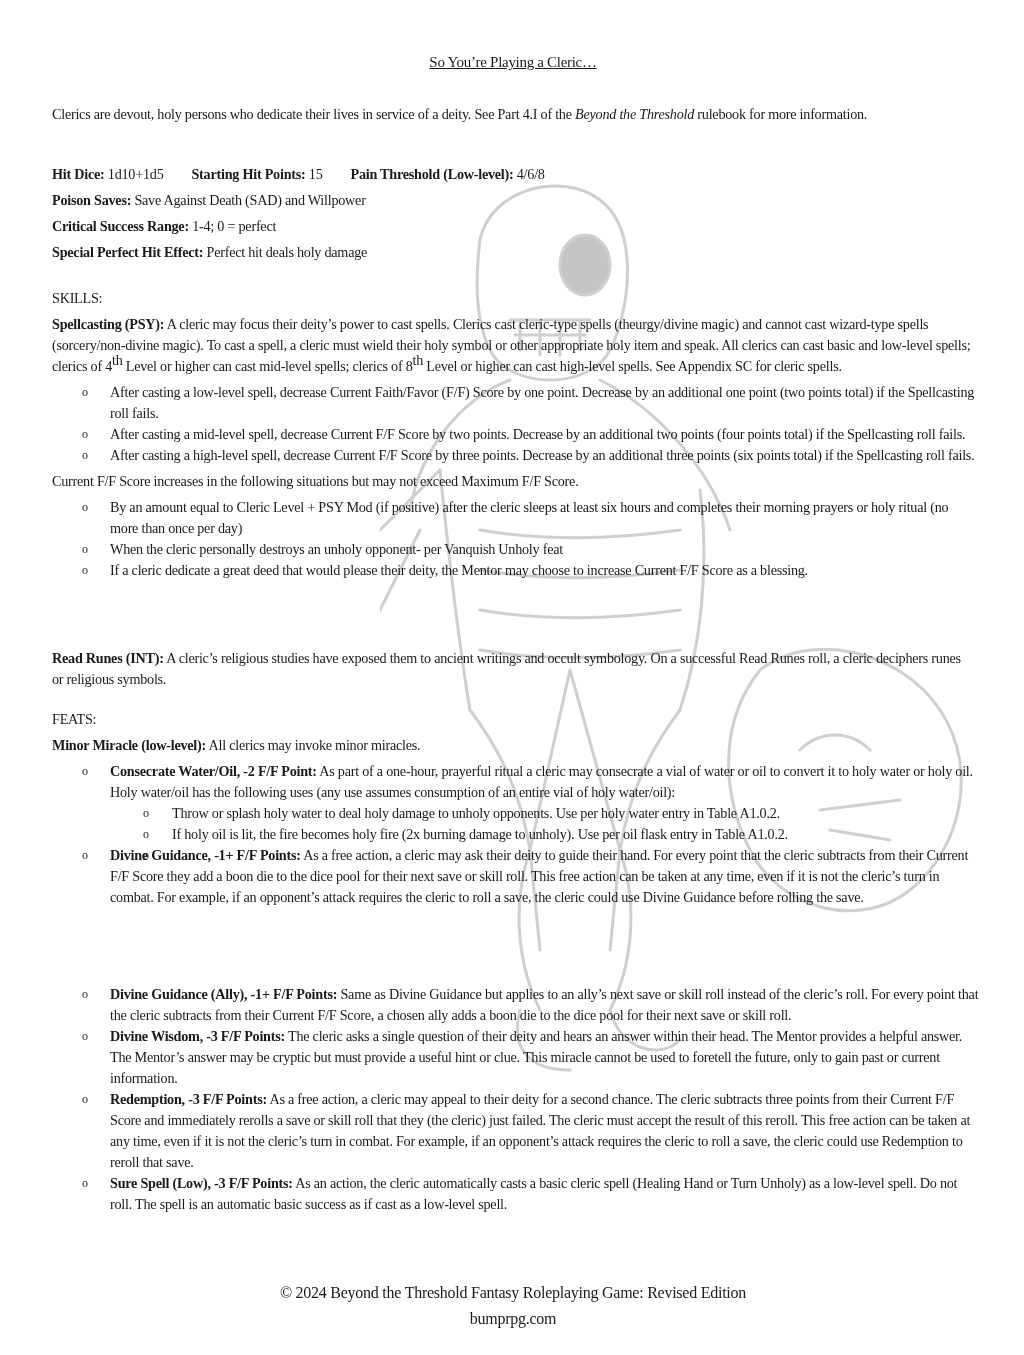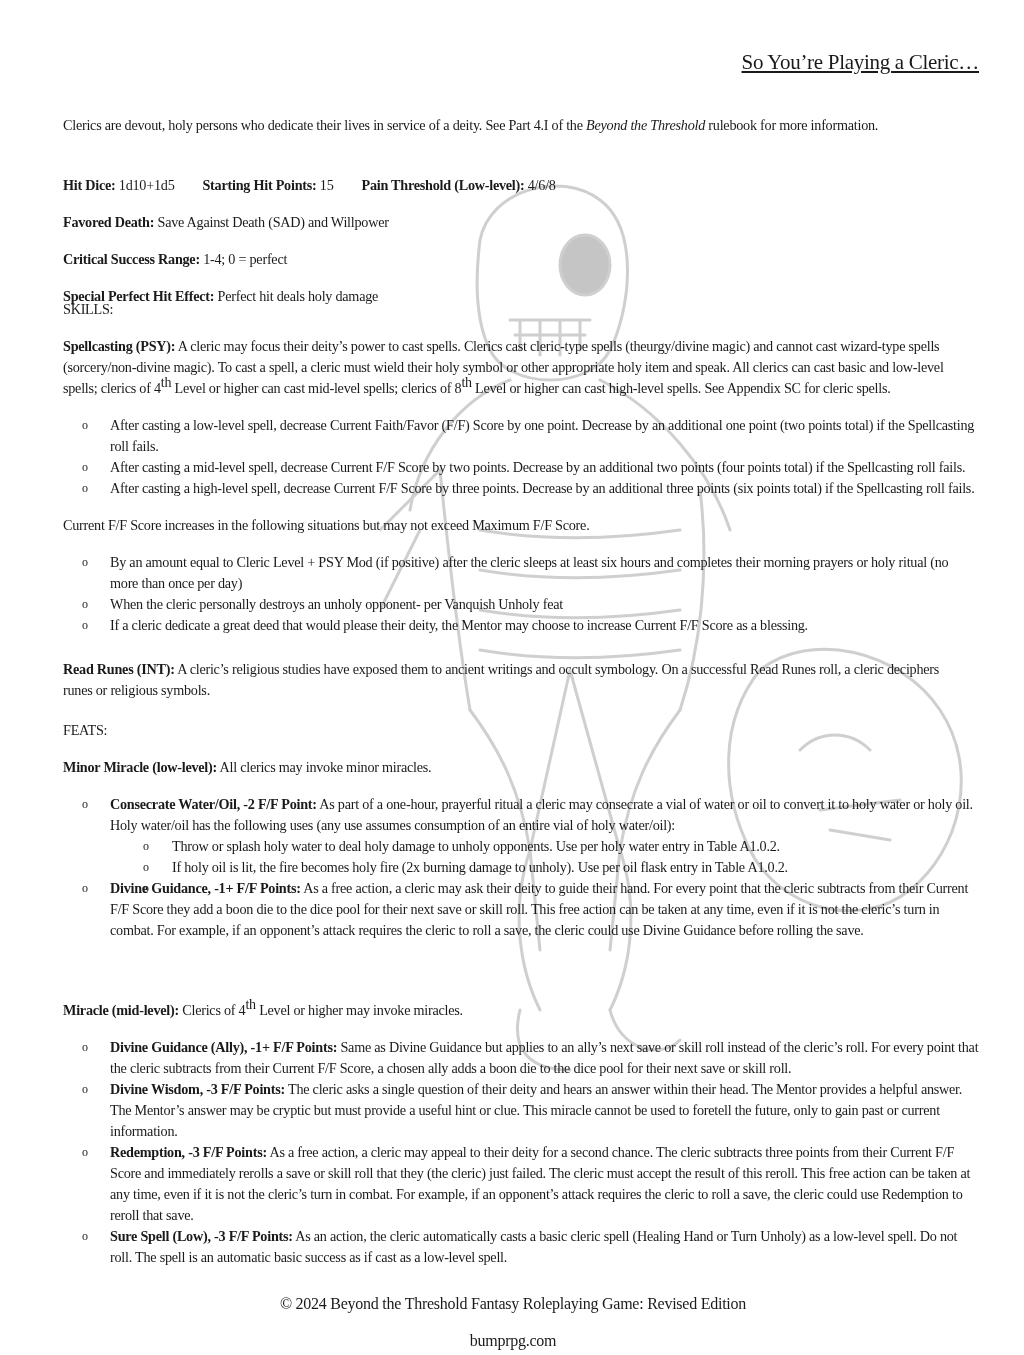--- a/index.html
+++ b/index.html
@@ -1,22 +1,22 @@
 <!DOCTYPE html>
 <html><head>
   <meta charset="utf-8">
   <style>
     html, body { margin:0; padding:0; background:#ffffff; }
     body { width:1024px; height:1355px; position:relative; overflow:hidden;
            font-family:"Liberation Serif", "DejaVu Serif", serif; color:#1a1a1a; }
     .bg-art { position:absolute; left:380px; top:150px; width:600px; height:1000px; z-index:0; opacity:0.28; }
     .page { position:absolute; left:47px; top:0; width:932px; z-index:1; font-size:14.2px; line-height:21px; letter-spacing:-0.25px; }
-    .title { position:absolute; left:0; width:932px; top:52px; text-align:right; font-size:21px; text-decoration:underline; letter-spacing:-0.3px; }
+    .title { position:absolute; left:0; width:932px; top:52px; text-align:center; font-size:15px; text-decoration:underline; letter-spacing:-0.3px; }
     .block { position:absolute; left:0; width:932px; }
-    p { margin:16px; }
+    p { margin:5px; }
     b { font-weight:bold; }
     .li { position:relative; padding-left:63px; }
     .li .bullet { position:absolute; left:35px; top:0; font-size:12px; }
     .li2 { position:relative; padding-left:125px; }
     .li2 .bullet { position:absolute; left:96px; top:0; font-size:12px; }
     sup { font-size:14px; line-height:0; }
     .footer { position:absolute; left:0; width:932px; top:1277px; text-align:center; font-size:16px; line-height:21px; }
     .gap { display:inline-block; width:28px; }
   </style>
 </head>
@@ -51,21 +51,21 @@
   <div class="title">So You’re Playing a Cleric…</div>
 
   <div class="block" style="top:99px;">
     <p><span>Clerics are devout, holy persons who dedicate their lives in service of a deity.  See Part 4.I of the </span><i>Beyond the Threshold</i><span> rulebook for more information.</span></p>
   </div>
 
   <div class="block" style="top:159px;">
     <p>
       <b>Hit Dice:</b><span> 1d10+1d5</span><span class="gap"></span><b>Starting Hit Points:</b><span> 15</span><span class="gap"></span><b>Pain Threshold (Low-level):</b><span> 4/6/8</span>
     </p>
-    <p><b>Favored Death:</b><span> Save Against Death (SAD) and Willpower</span></p>
+    <p><b>Poison Saves:</b><span> Save Against Death (SAD) and Willpower</span></p>
     <p><b>Critical Success Range:</b><span> 1-4; 0 = perfect</span></p>
     <p><b>Special Perfect Hit Effect:</b><span>  Perfect hit deals holy damage</span></p>
   </div>
 
   <div class="block" style="top:283px;">
     <p>SKILLS:</p>
     <p><b>Spellcasting (PSY):</b><span>  A cleric may focus their deity’s power to cast spells.  Clerics cast cleric-type spells (theurgy/divine magic) and cannot cast wizard-type spells (sorcery/non-divine magic).  To cast a spell, a cleric must wield their holy symbol or other appropriate holy item and speak.  All clerics can cast basic and low-level spells; clerics of 4</span><sup>th</sup><span> Level or higher can cast mid-level spells; clerics of 8</span><sup>th</sup><span> Level or higher can cast high-level spells.  See Appendix SC for cleric spells.</span></p>
     <div class="li"><span class="bullet">o</span><span>After casting a low-level spell, decrease Current Faith/Favor (F/F) Score by one point.  Decrease by an additional one point (two points total) if the Spellcasting roll fails.</span></div>
     <div class="li"><span class="bullet">o</span><span>After casting a mid-level spell, decrease Current F/F Score by two points.  Decrease by an additional two points (four points total) if the Spellcasting roll fails.</span></div>
     <div class="li"><span class="bullet">o</span><span>After casting a high-level spell, decrease Current F/F Score by three points.  Decrease by an additional three points (six points total) if the Spellcasting roll fails.</span></div>
@@ -83,21 +83,20 @@
     <p>FEATS:</p>
     <p><b>Minor Miracle (low-level):</b><span> All clerics may invoke minor miracles.</span></p>
     <div class="li"><span class="bullet">o</span><b>Consecrate Water/Oil, -2 F/F Point:</b><span>  As part of a one-hour, prayerful ritual a cleric may consecrate a vial of water or oil to convert it to holy water or holy oil.  Holy water/oil has the following uses (any use assumes consumption of an entire vial of holy water/oil):</span></div>
     <div class="li2"><span class="bullet">o</span><span>Throw or splash holy water to deal holy damage to unholy opponents.  Use per holy water entry in Table A1.0.2.</span></div>
     <div class="li2"><span class="bullet">o</span><span>If holy oil is lit, the fire becomes holy fire (2x burning damage to unholy).  Use per oil flask entry in Table A1.0.2.</span></div>
     <div class="li2"><span class="bullet">o</span></div>
     <div class="li"><span class="bullet">o</span><b>Divine Guidance, -1+ F/F Points:</b><span> As a free action, a cleric may ask their deity to guide their hand.  For every point that the cleric subtracts from their Current F/F Score they add a boon die to the dice pool for their next save or skill roll.  This free action can be taken at any time, even if it is not the cleric’s turn in combat.  For example, if an opponent’s attack requires the cleric to roll a save, the cleric could use Divine Guidance before rolling the save.</span></div>
   </div>
 
   <div class="block" style="top:984px;">
-    <p><b>Miracle (mid-level):</b><span>  Clerics of 4</span><sup>th</sup><span> Level or higher may invoke miracles.</span></p>
     <div class="li"><span class="bullet">o</span><b>Divine Guidance (Ally), -1+ F/F Points:</b><span> Same as Divine Guidance but applies to an ally’s next save or skill roll instead of the cleric’s roll.  For every point that the cleric subtracts from their Current F/F Score, a chosen ally adds a boon die to the dice pool for their next save or skill roll.</span></div>
     <div class="li"><span class="bullet">o</span><b>Divine Wisdom, -3 F/F Points:</b><span> The cleric asks a single question of their deity and hears an answer within their head.  The Mentor provides a helpful answer.  The Mentor’s answer may be cryptic but must provide a useful hint or clue.  This miracle cannot be used to foretell the future, only to gain past or current information.</span></div>
     <div class="li"><span class="bullet">o</span><b>Redemption, -3 F/F Points:</b><span>  As a free action, a cleric may appeal to their deity for a second chance.  The cleric subtracts three points from their Current F/F Score and immediately rerolls a save or skill roll that they (the cleric) just failed.  The cleric must accept the result of this reroll.  This free action can be taken at any time, even if it is not the cleric’s turn in combat.  For example, if an opponent’s attack requires the cleric to roll a save, the cleric could use Redemption to reroll that save.</span></div>
     <div class="li"><span class="bullet">o</span><b>Sure Spell (Low), -3 F/F Points:</b><span> As an action, the cleric automatically casts a basic cleric spell (Healing Hand or Turn Unholy) as a low-level spell.  Do not roll.  The spell is an automatic basic success as if cast as a low-level spell.</span></div>
   </div>
 
   <div class="footer">
     <p>© 2024 Beyond the Threshold Fantasy Roleplaying Game: Revised Edition</p>
     <p>bumprpg.com</p>
   </div>

